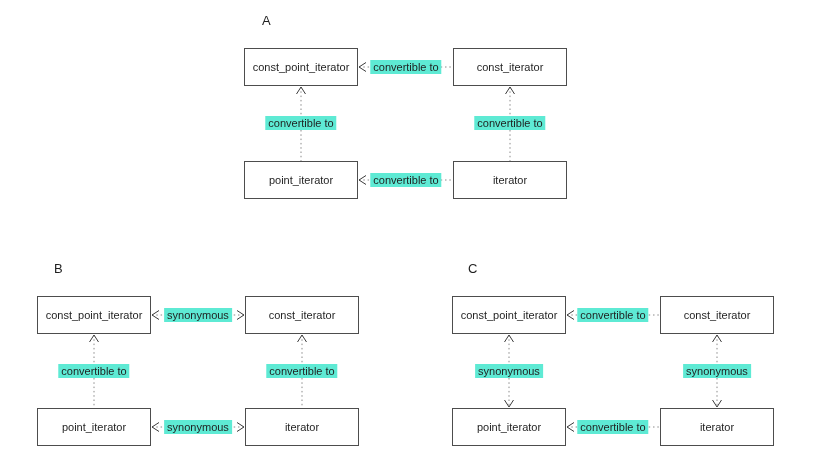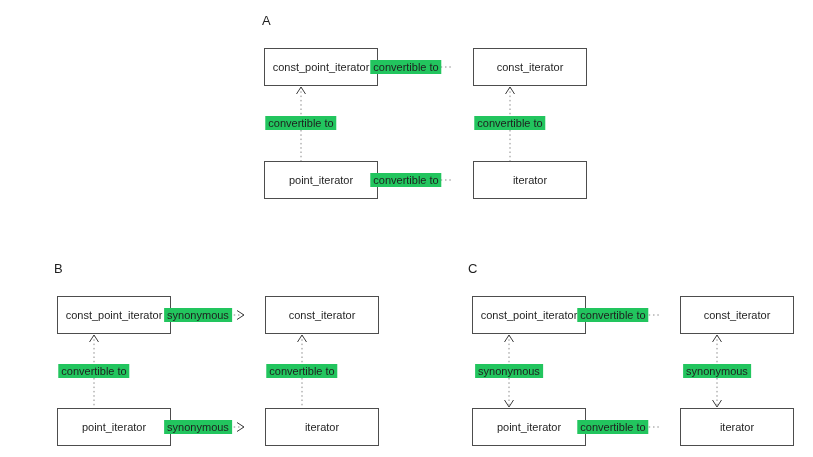--- a/index.html
+++ b/index.html
@@ -13,25 +13,25 @@
   .edges-svg { position:absolute; left:0; top:0; }
   .edge-line {
     stroke:var(--line, #8a8a8a); stroke-width:1; fill:none;
     stroke-dasharray:1.5 2.8;
   }
   .arrow-head { stroke:var(--arrowhead, #3c3c3c); stroke-width:1; fill:none; }
   .node {
     position:absolute; width:114px; height:38px;
     background:#ffffff; border:1px solid var(--box-border, #4d4d4d);
     display:flex; align-items:center; justify-content:center;
-    font-size:11px; white-space:nowrap;margin-left:20px;
+    font-size:11px; white-space:nowrap;
   }
   .edge-label {
     position:absolute; transform:translate(-50%,-50%);
-    background:#22c55e; padding:0 3px;
+    background:#5eead4; padding:0 3px;
     font-size:11px; white-space:nowrap; line-height:14px;
   }
   .dlabel { position:absolute; font-size:13px; line-height:15px; }
 </style>
 </head>
 <body style="background: rgb(255, 255, 255);">
 
 <div class="canvas">
 
   <svg class="edges-svg" width="813" height="457" viewBox="0 0 813 457">

